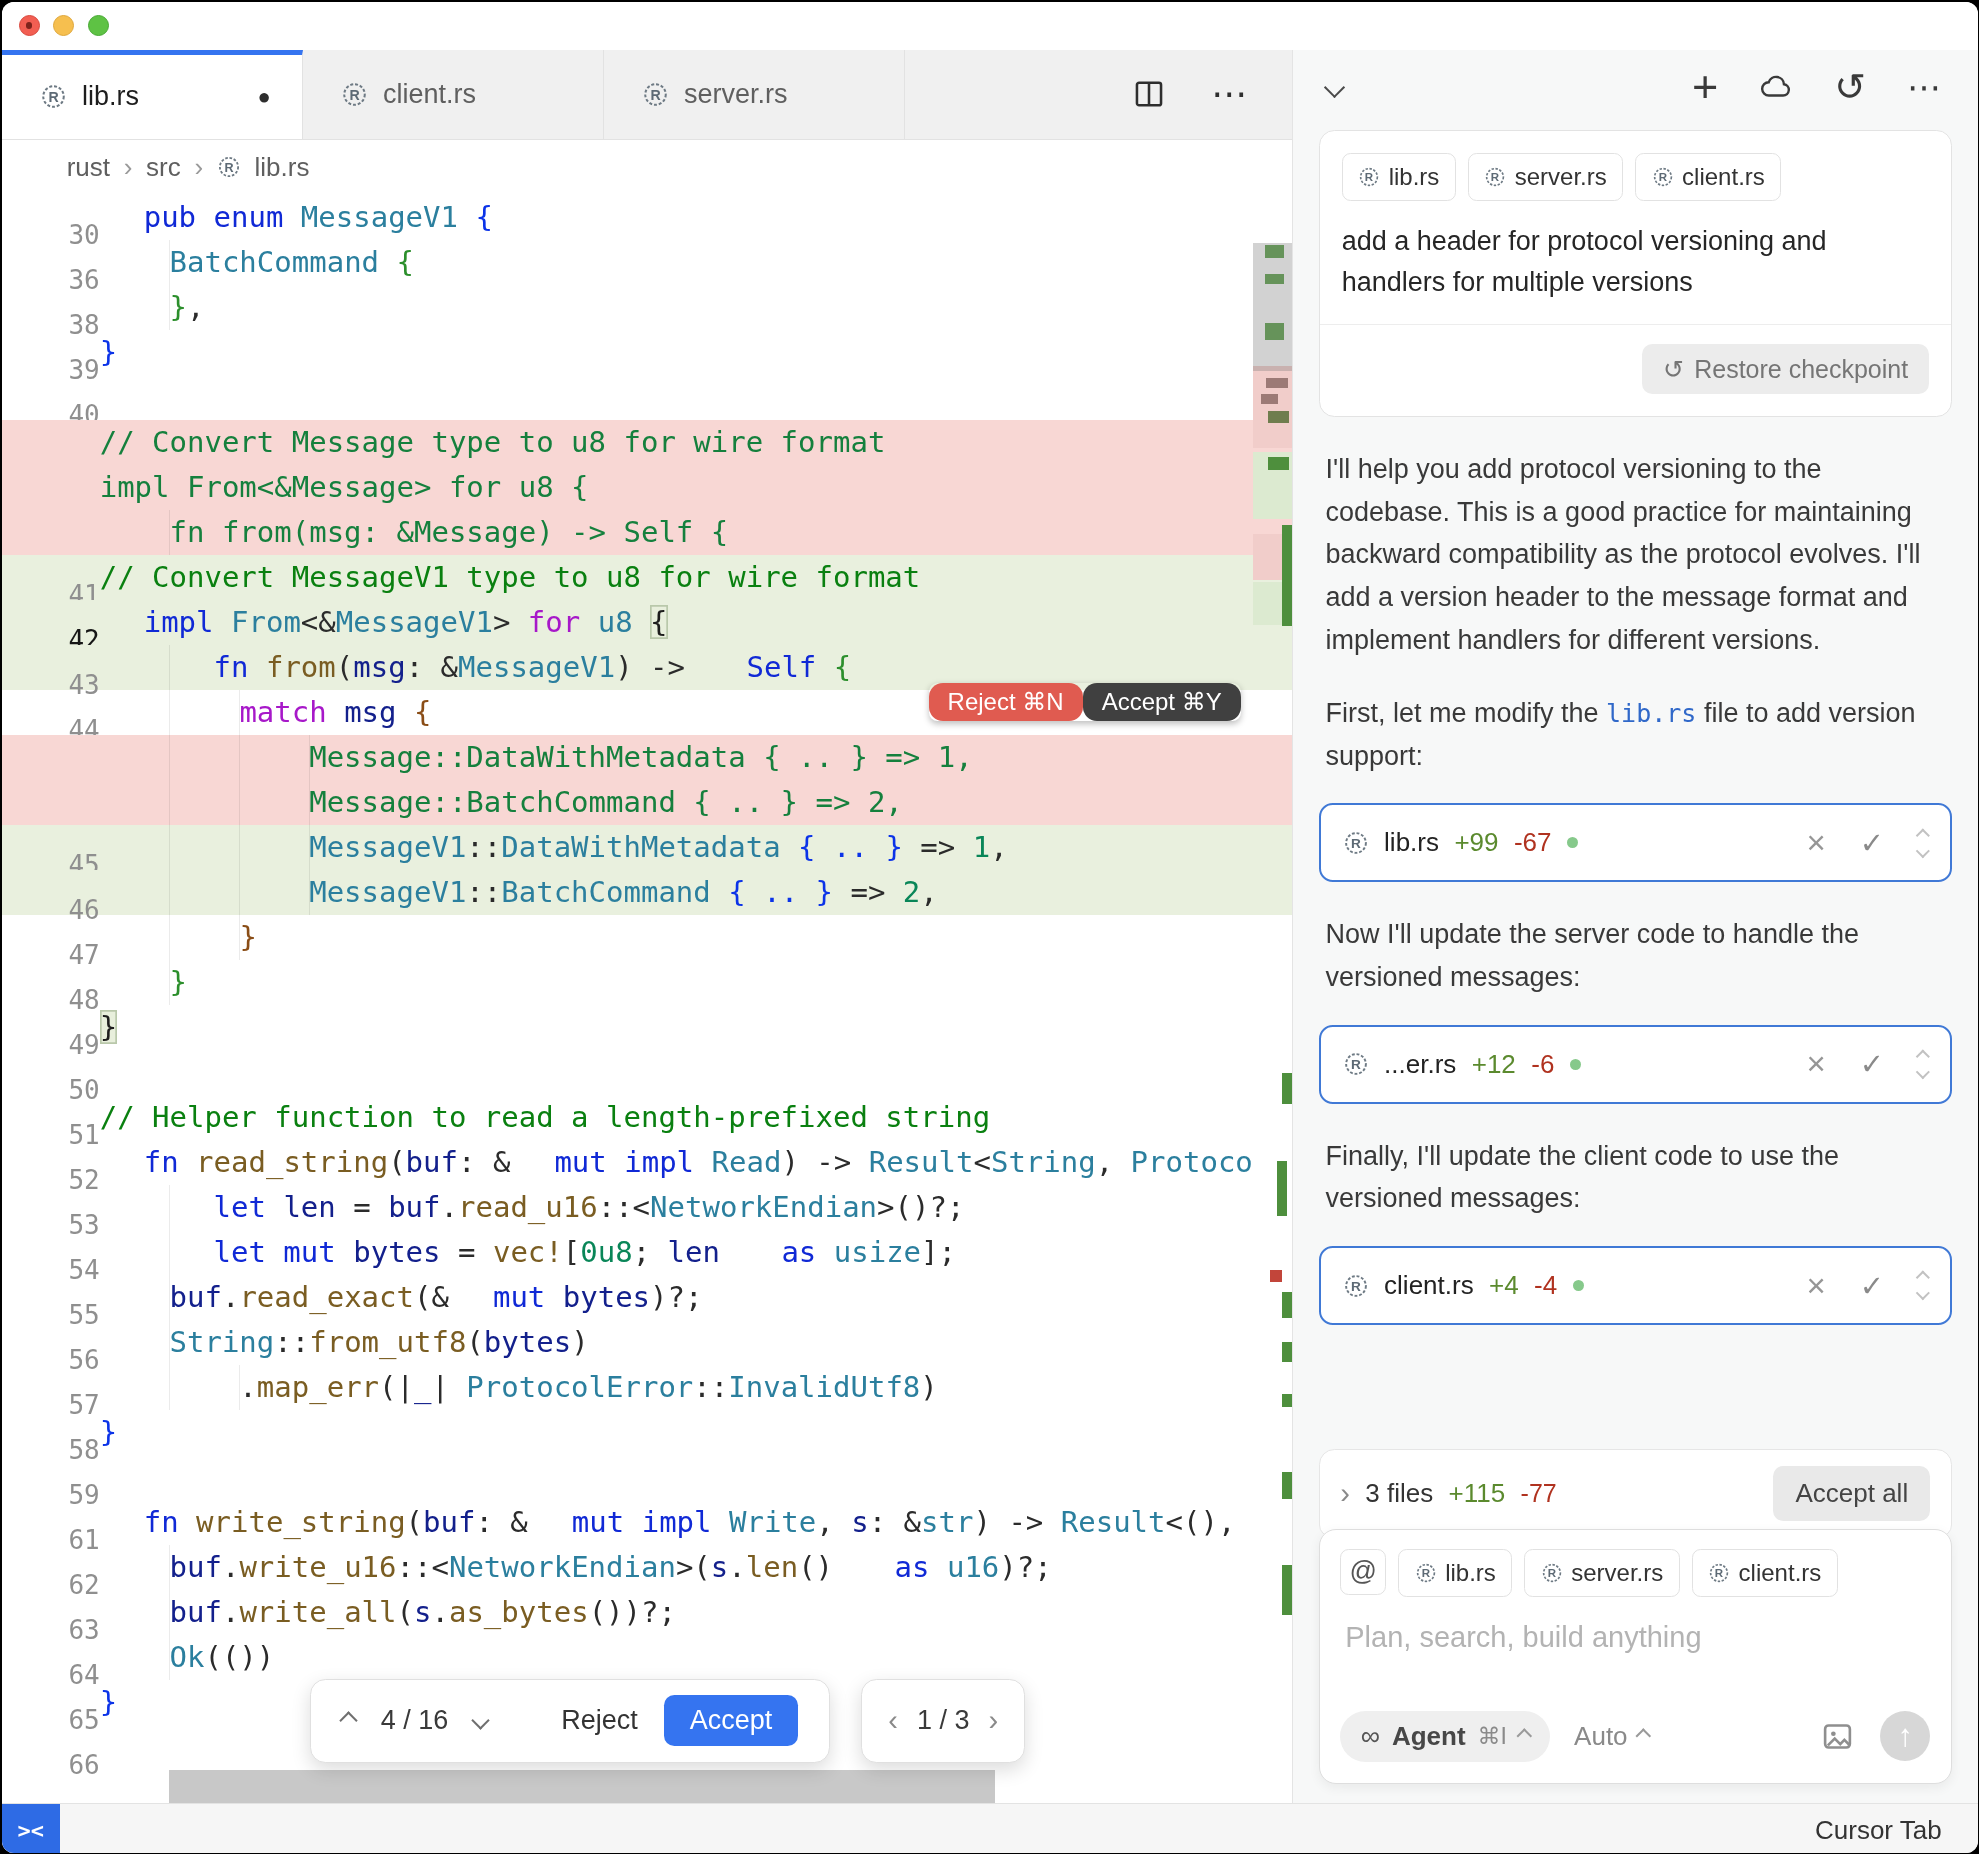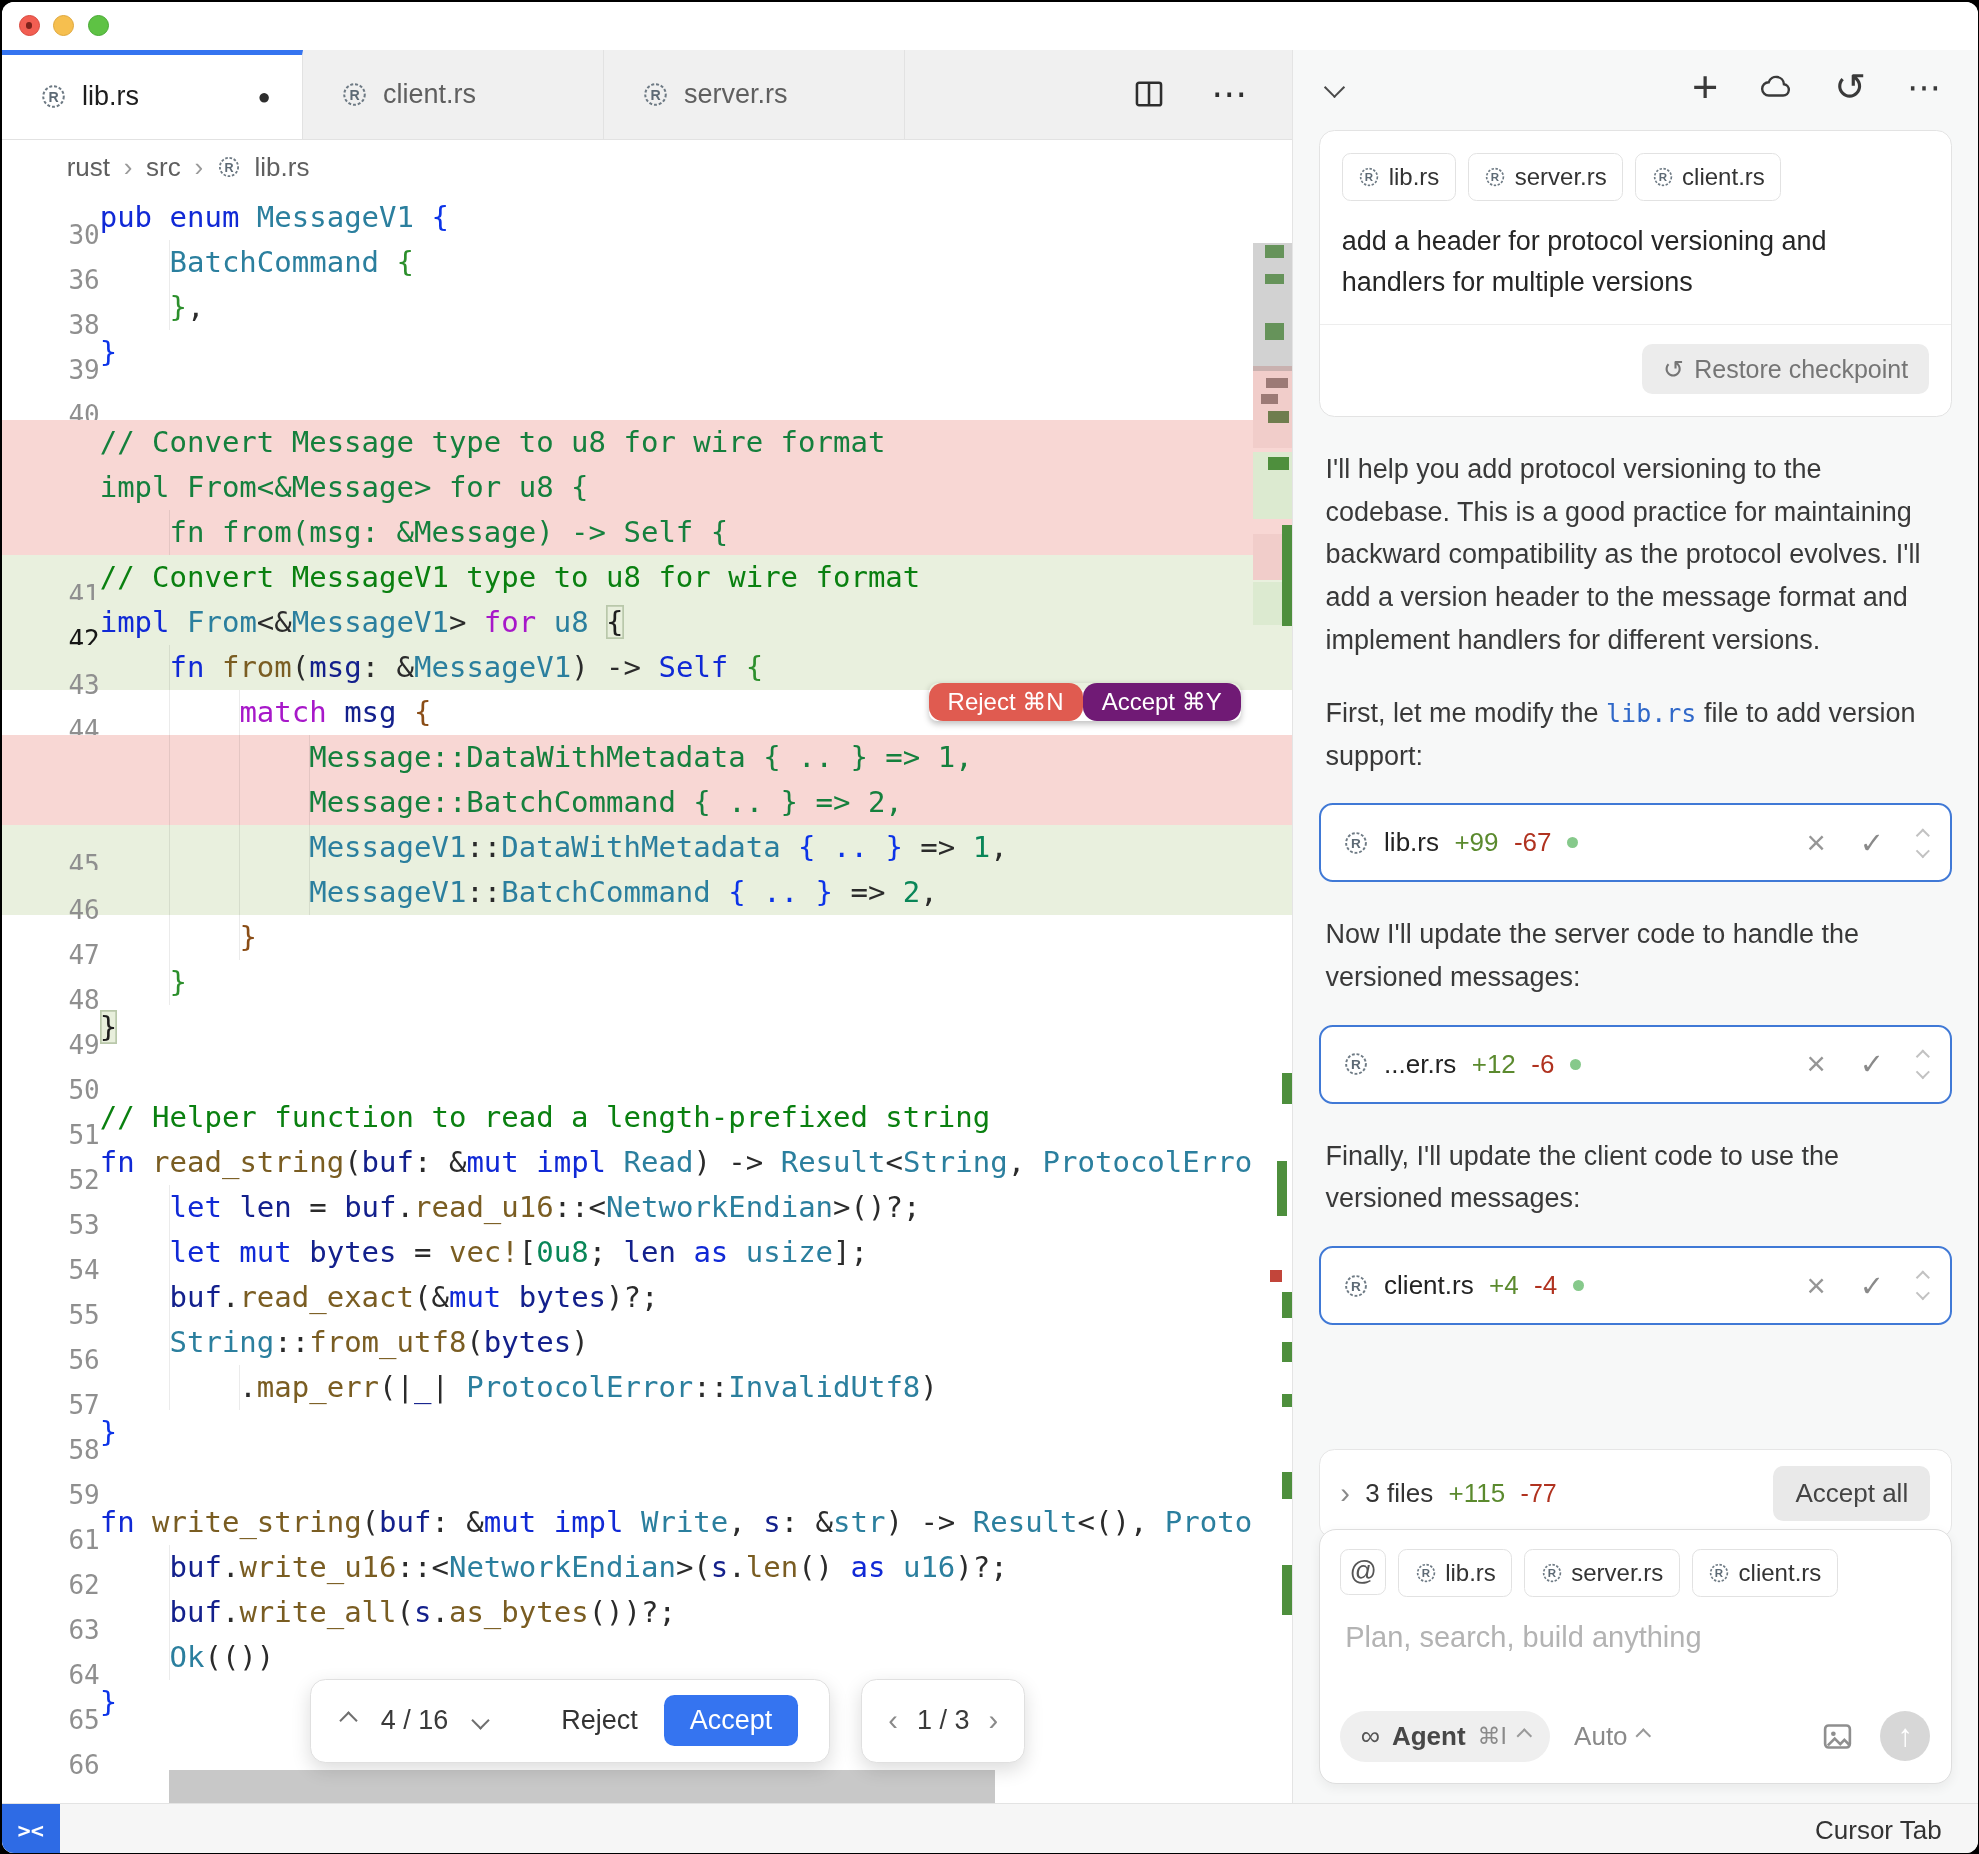--- a/index.html
+++ b/index.html
@@ -35,33 +35,33 @@
   
   .code-area{position:relative;flex:1;overflow:hidden;background:#fff;font-family:"DejaVu Sans Mono",monospace;}
   .code-row{display:flex;align-items:center;height:45px;position:relative;}
   .code-row.add{background:#e9f0de;}
   .code-row.del{background:#f8d7d4;}
   .ln{width:98px;text-align:right;font-size:26px;color:#8f8f8f;flex:0 0 auto;margin-top:36px;}
   .code-row.cur .ln{color:#161616;}
   .lt{flex:1;overflow:hidden;white-space:pre;margin-right:39px;font-size:29px;line-height:45px;}
   .guide{position:absolute;top:0;bottom:0;width:0.9px;background:rgba(0,0,0,0.08);}
   .graybar{position:absolute;left:167px;top:0;height:45px;width:826px;background:#c8c8c8;}
-  .tk-kw{color:#1029d6;} .tk-ctl{color:#a718c9;} .tk-ty{color:#2b7f9e;} .tk-fn{color:#7a5d22;}
+  .tk-kw{color:#1029d6;margin-left:44px;} .tk-ctl{color:#a718c9;} .tk-ty{color:#2b7f9e;} .tk-fn{color:#7a5d22;}
   .tk-va{color:#13208c;} .tk-cm{color:#0a8010;} .tk-del{color:#15803d;} .tk-nu{color:#098658;}
   .tk-p{color:#2b2b2b;} .tk-b1{color:#0b33e8;} .tk-b2{color:#2c8f2c;} .tk-b3{color:#8a4d16;}
   .tk-bm{color:#1d1d1d;background:#e8efdc;box-shadow:inset 0 0 0 1.7px #b9c8aa;}
 
   .minimap{position:absolute;top:0;right:0;bottom:0;width:39px;}
   .mm-mark{position:absolute;}
   .mm-thumb{position:absolute;right:0;width:39px;background:rgba(125,125,125,0.35);}
 
   .inline-actions{position:absolute;top:488px;right:51px;display:flex;box-shadow:0 2.6px 6.8px rgba(0,0,0,0.25);border-radius:8.6px;overflow:hidden;font-family:"Liberation Sans",sans-serif;}
   .ia-btn{height:38px;display:flex;align-items:center;padding:0 19px;font-size:24px;color:#fff;cursor:pointer;border-radius:14px;}
   .ia-reject{background:#e05b50;}
-  .ia-accept{background:#701a75;}
+  .ia-accept{background:#404040;}
 
   .float-wrap{position:absolute;left:308px;top:1484px;display:flex;gap:31px;font-family:"Liberation Sans",sans-serif;}
   .pill{background:#fff;border:1.7px solid #e0e0e0;border-radius:15.4px;box-shadow:0 6.8px 19px rgba(0,0,0,0.14);display:flex;align-items:center;}
   .pillA{height:82px;padding:0 31px;gap:26px;}
   .pillB{height:82px;padding:0 26px;gap:19px;}
   .nav-txt{font-size:27px;color:#3a3a3a;}
   .pill .lbl{font-size:27px;color:#333;}
   .accept-btn{background:#3574f0;color:#fff;font-size:27px;border-radius:10.3px;padding:10.3px 26px;cursor:pointer;}
   .chv{display:inline-block;width:11px;height:11px;border-style:solid;border-width:0 2.6px 2.6px 0;border-color:currentColor;}
   .chv.down{transform:rotate(45deg);} .chv.up{transform:rotate(-135deg);}

